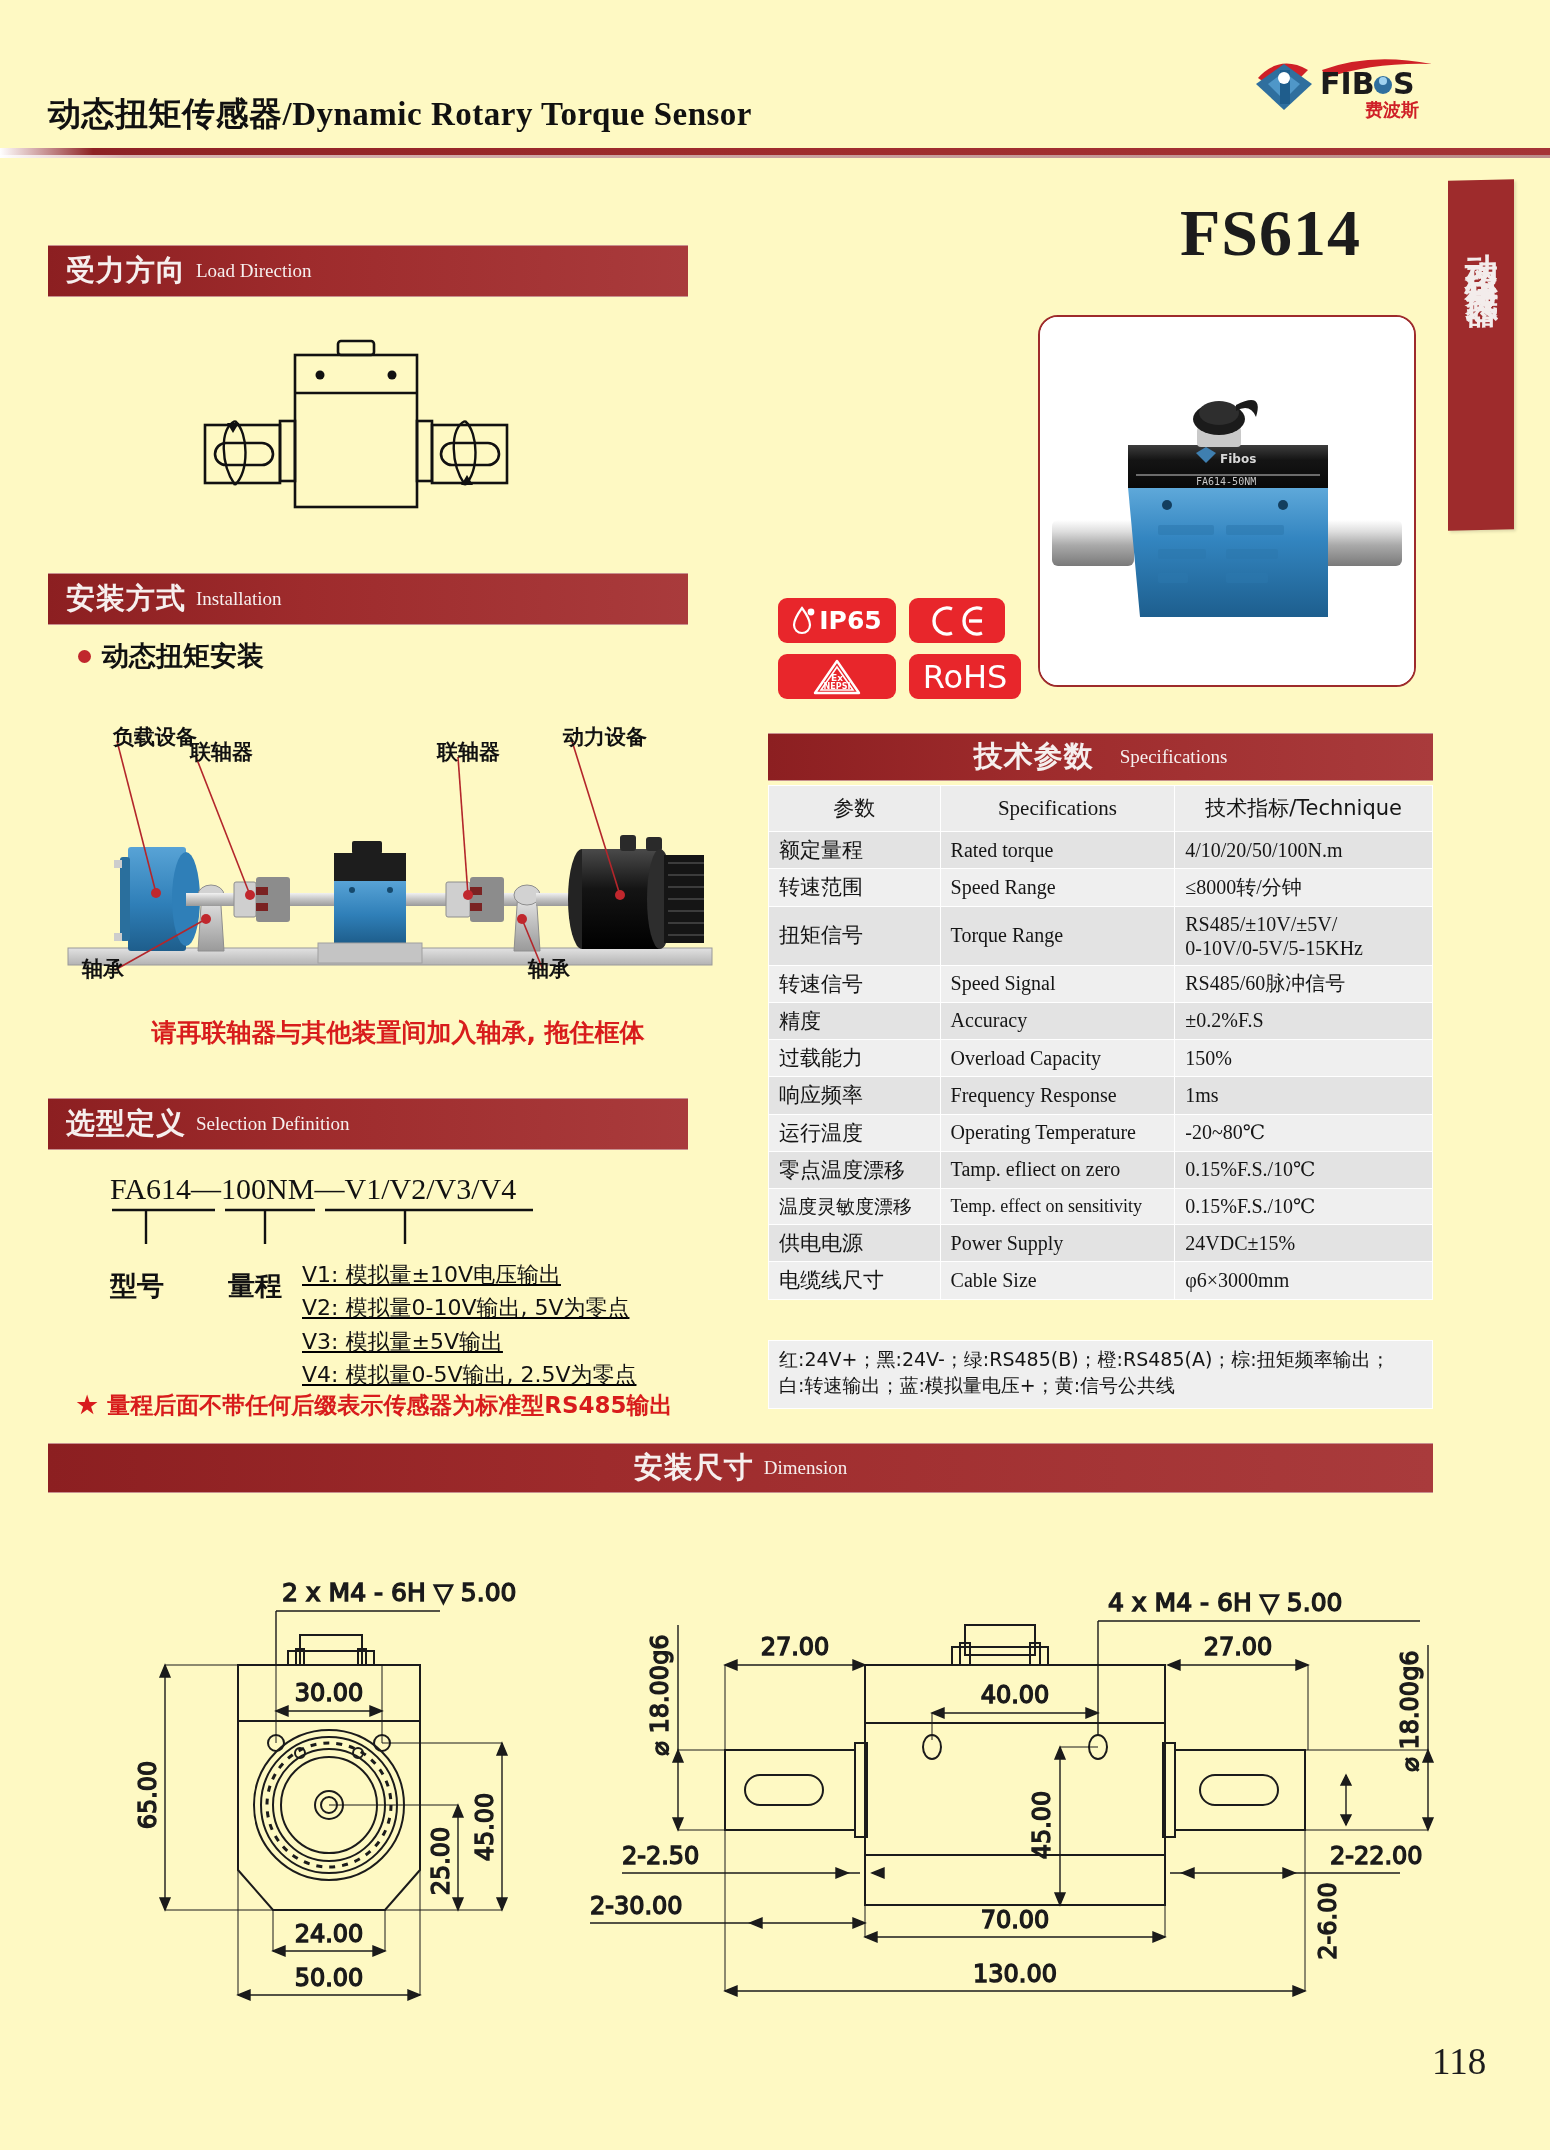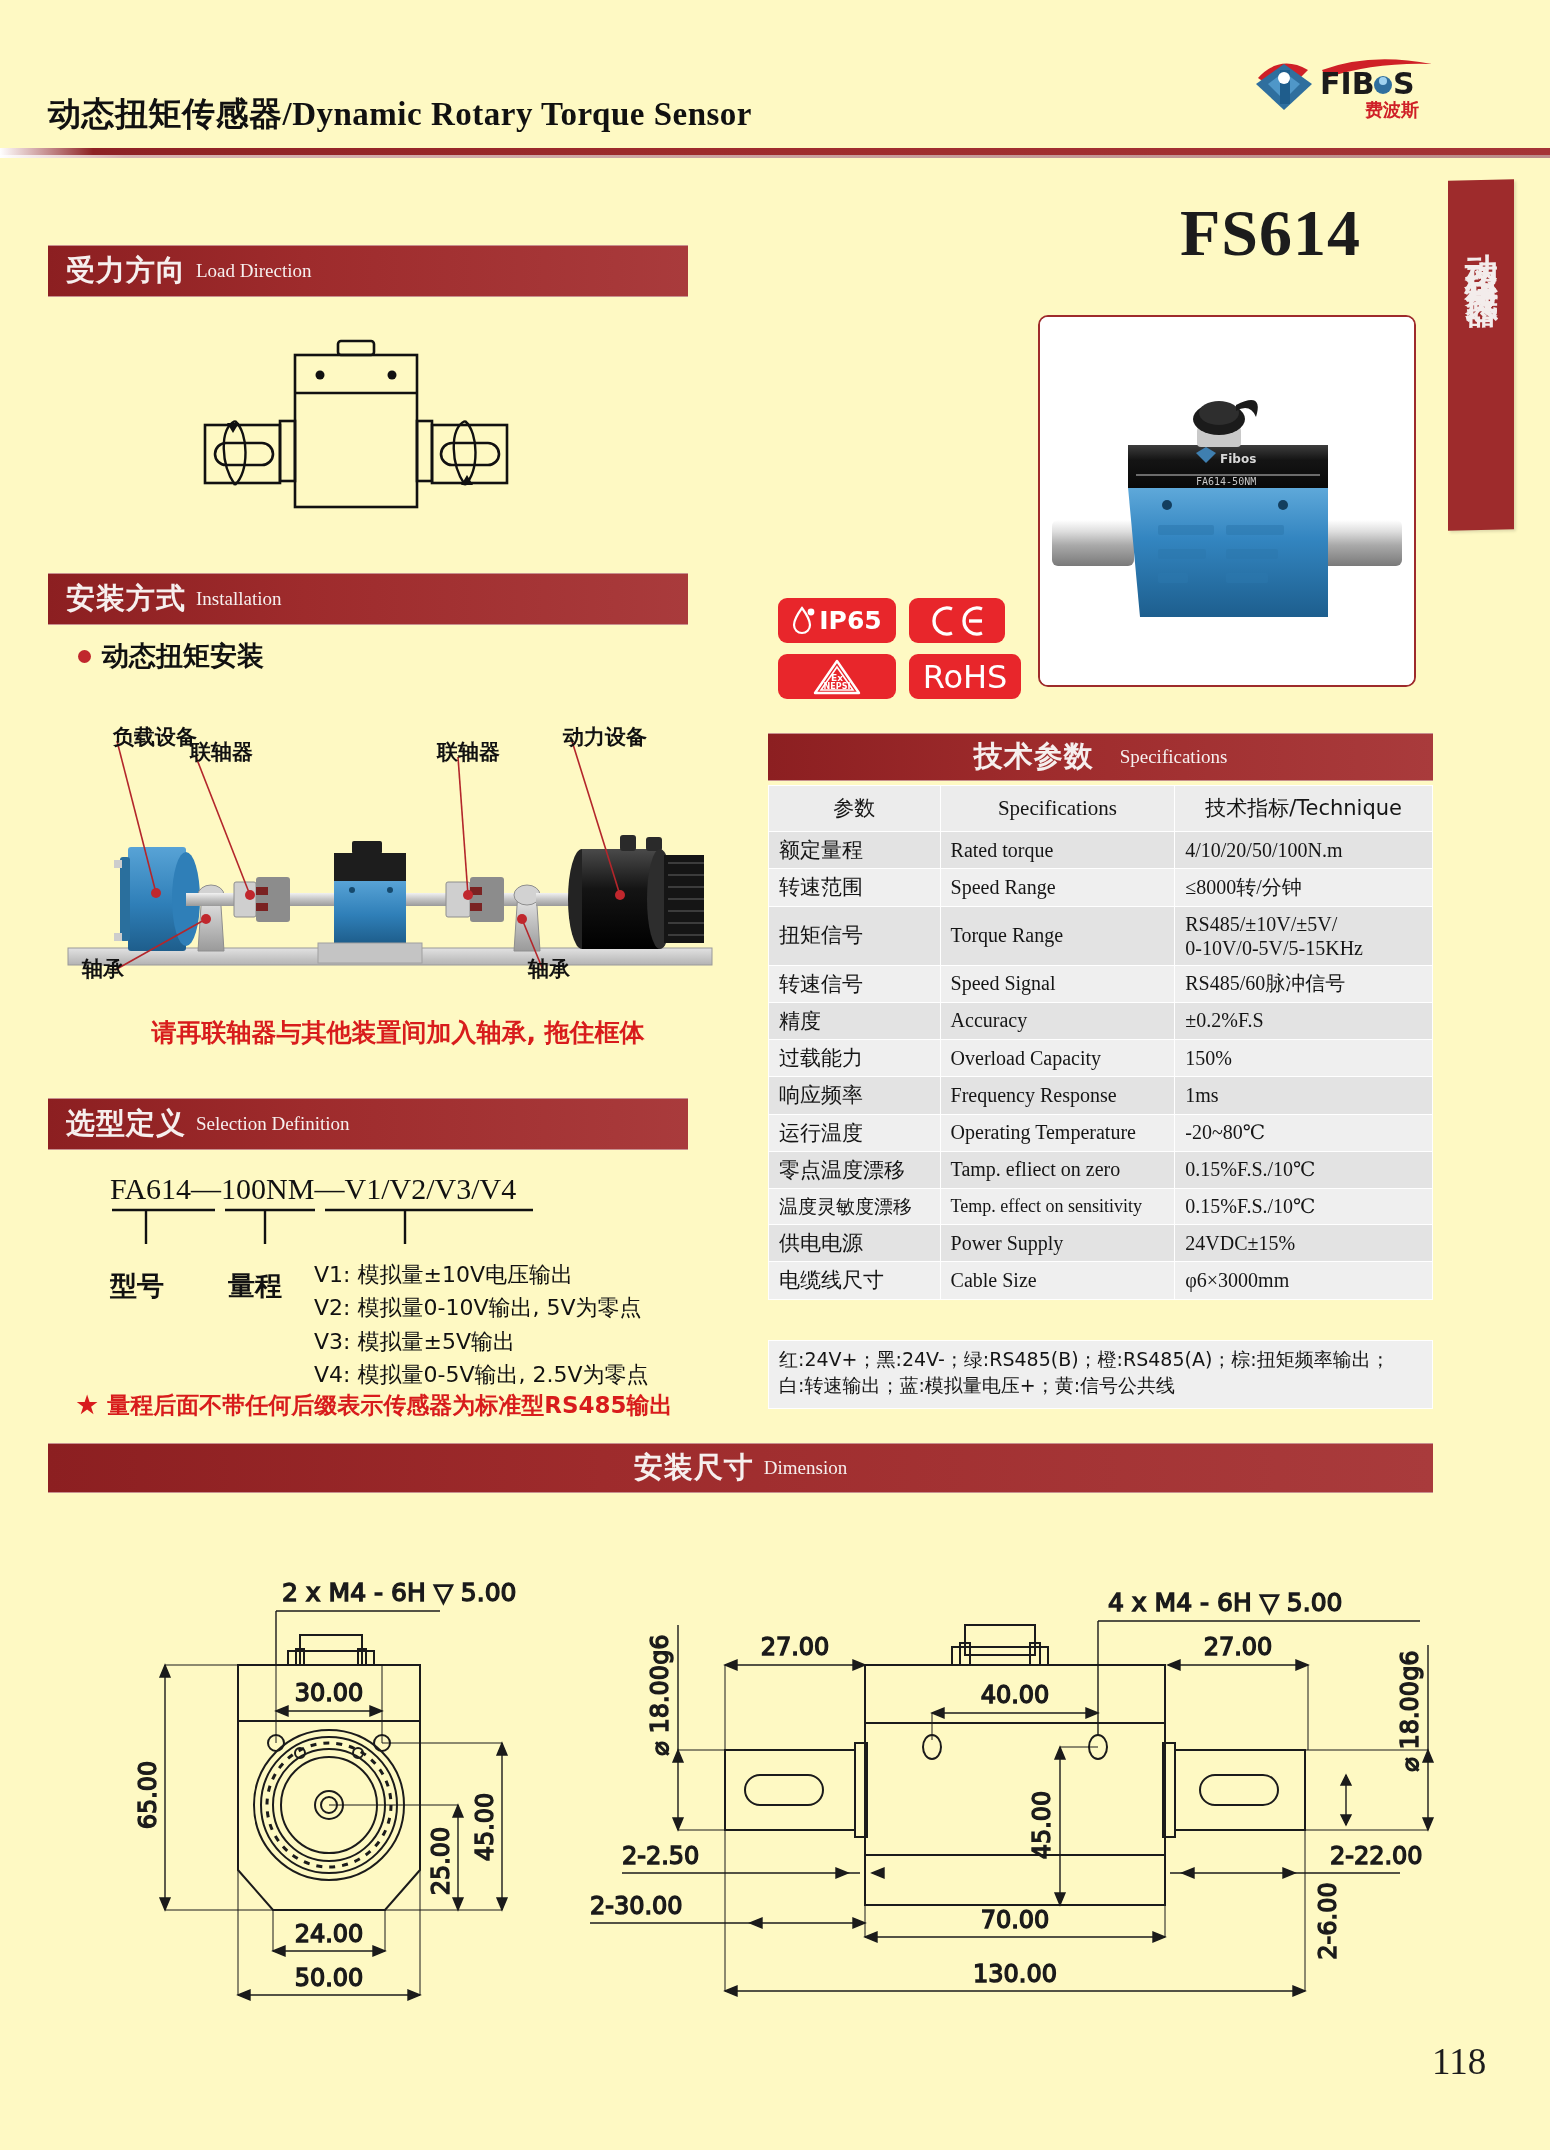--- a/index.html
+++ b/index.html
@@ -107,21 +107,21 @@
   .sel-code {
     position:absolute; left:110px; top:1172px;
     font-size:30px; color:#111; letter-spacing:0px; white-space:nowrap;
     font-family:"Liberation Serif","DejaVu Serif",serif;
   }
   .sel-svg { position:absolute; left:60px; top:1160px; width:640px; height:90px; }
   .sel-term {
     position:absolute; font-size:27px; font-weight:700; color:#111;
     font-family:"DejaVu Sans","Liberation Sans",sans-serif; white-space:nowrap;
   }
-  .sel-vlist { position:absolute; left:314px; top:1258px; }
+  .sel-vlist { position:absolute; left:302px; top:1258px;text-decoration:underline; }
   .sel-vlist div {
     font-size:22px; color:#111; line-height:1.52; white-space:nowrap;
     font-family:"DejaVu Sans","Liberation Sans",sans-serif;
   }
   .sel-star {
     position:absolute; left:75px; top:1390px; display:flex; align-items:center; gap:8px;
   }
   .sel-star .st { color:#d81c1c; font-size:27px; line-height:1; }
   .sel-star .stx { color:#d81c1c; font-size:23px; font-weight:700; white-space:nowrap;
       font-family:"DejaVu Sans","Liberation Sans",sans-serif; }
@@ -135,21 +135,21 @@
     font-family:"DejaVu Sans","Liberation Sans",sans-serif;
   }
   .cert-ip65 { width:118px; height:45px; font-size:25px; font-weight:700; gap:3px; }
   .cert-ce   { width:96px;  height:45px; }
   .cert-ex   { width:118px; height:45px; }
   .cert-rohs { width:112px;  height:45px; font-size:32px; font-weight:400; }
 
   
   .prod-frame {
     position:absolute; left:1038px; top:315px; width:378px; height:372px;
-    border:2px solid #9e2b2c; border-radius:10px; background:#fff;
+    border:2px solid #9e2b2c; border-radius:20px; background:#fff;
     overflow:hidden;
   }
 
   
   .spec-tbl {
     position:absolute; left:768px; top:785px; width:665px;
     border-collapse:collapse;
     font-family:"Liberation Serif","DejaVu Serif",serif;
   }
   .spec-tbl td, .spec-tbl th {

